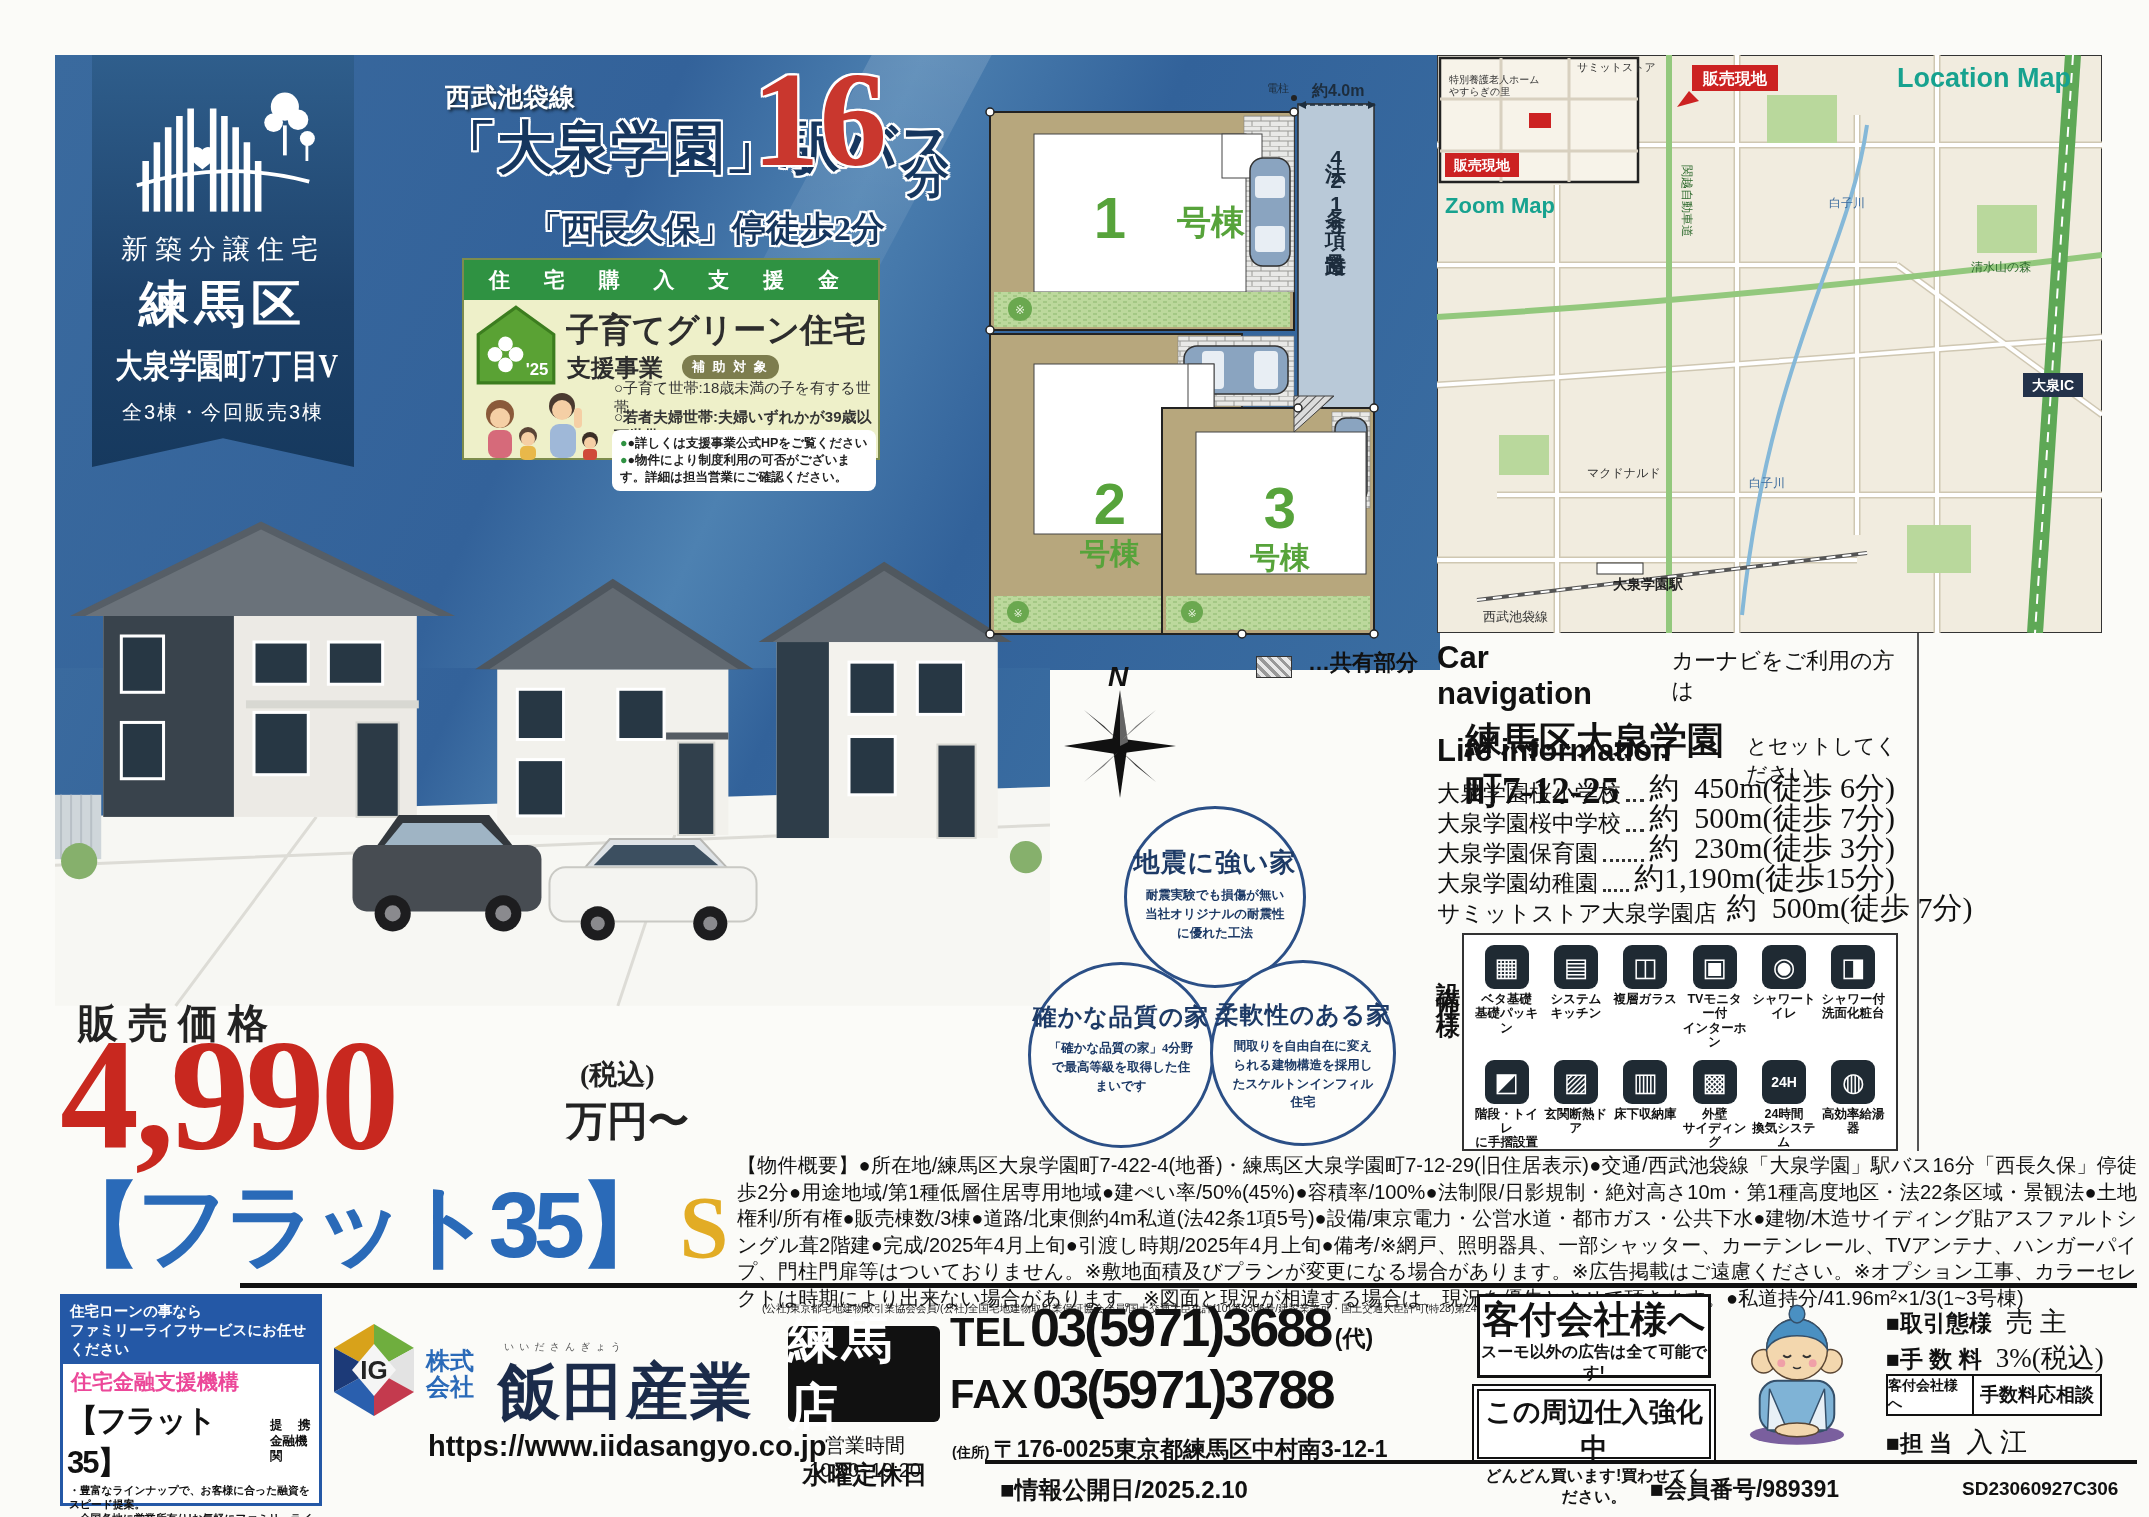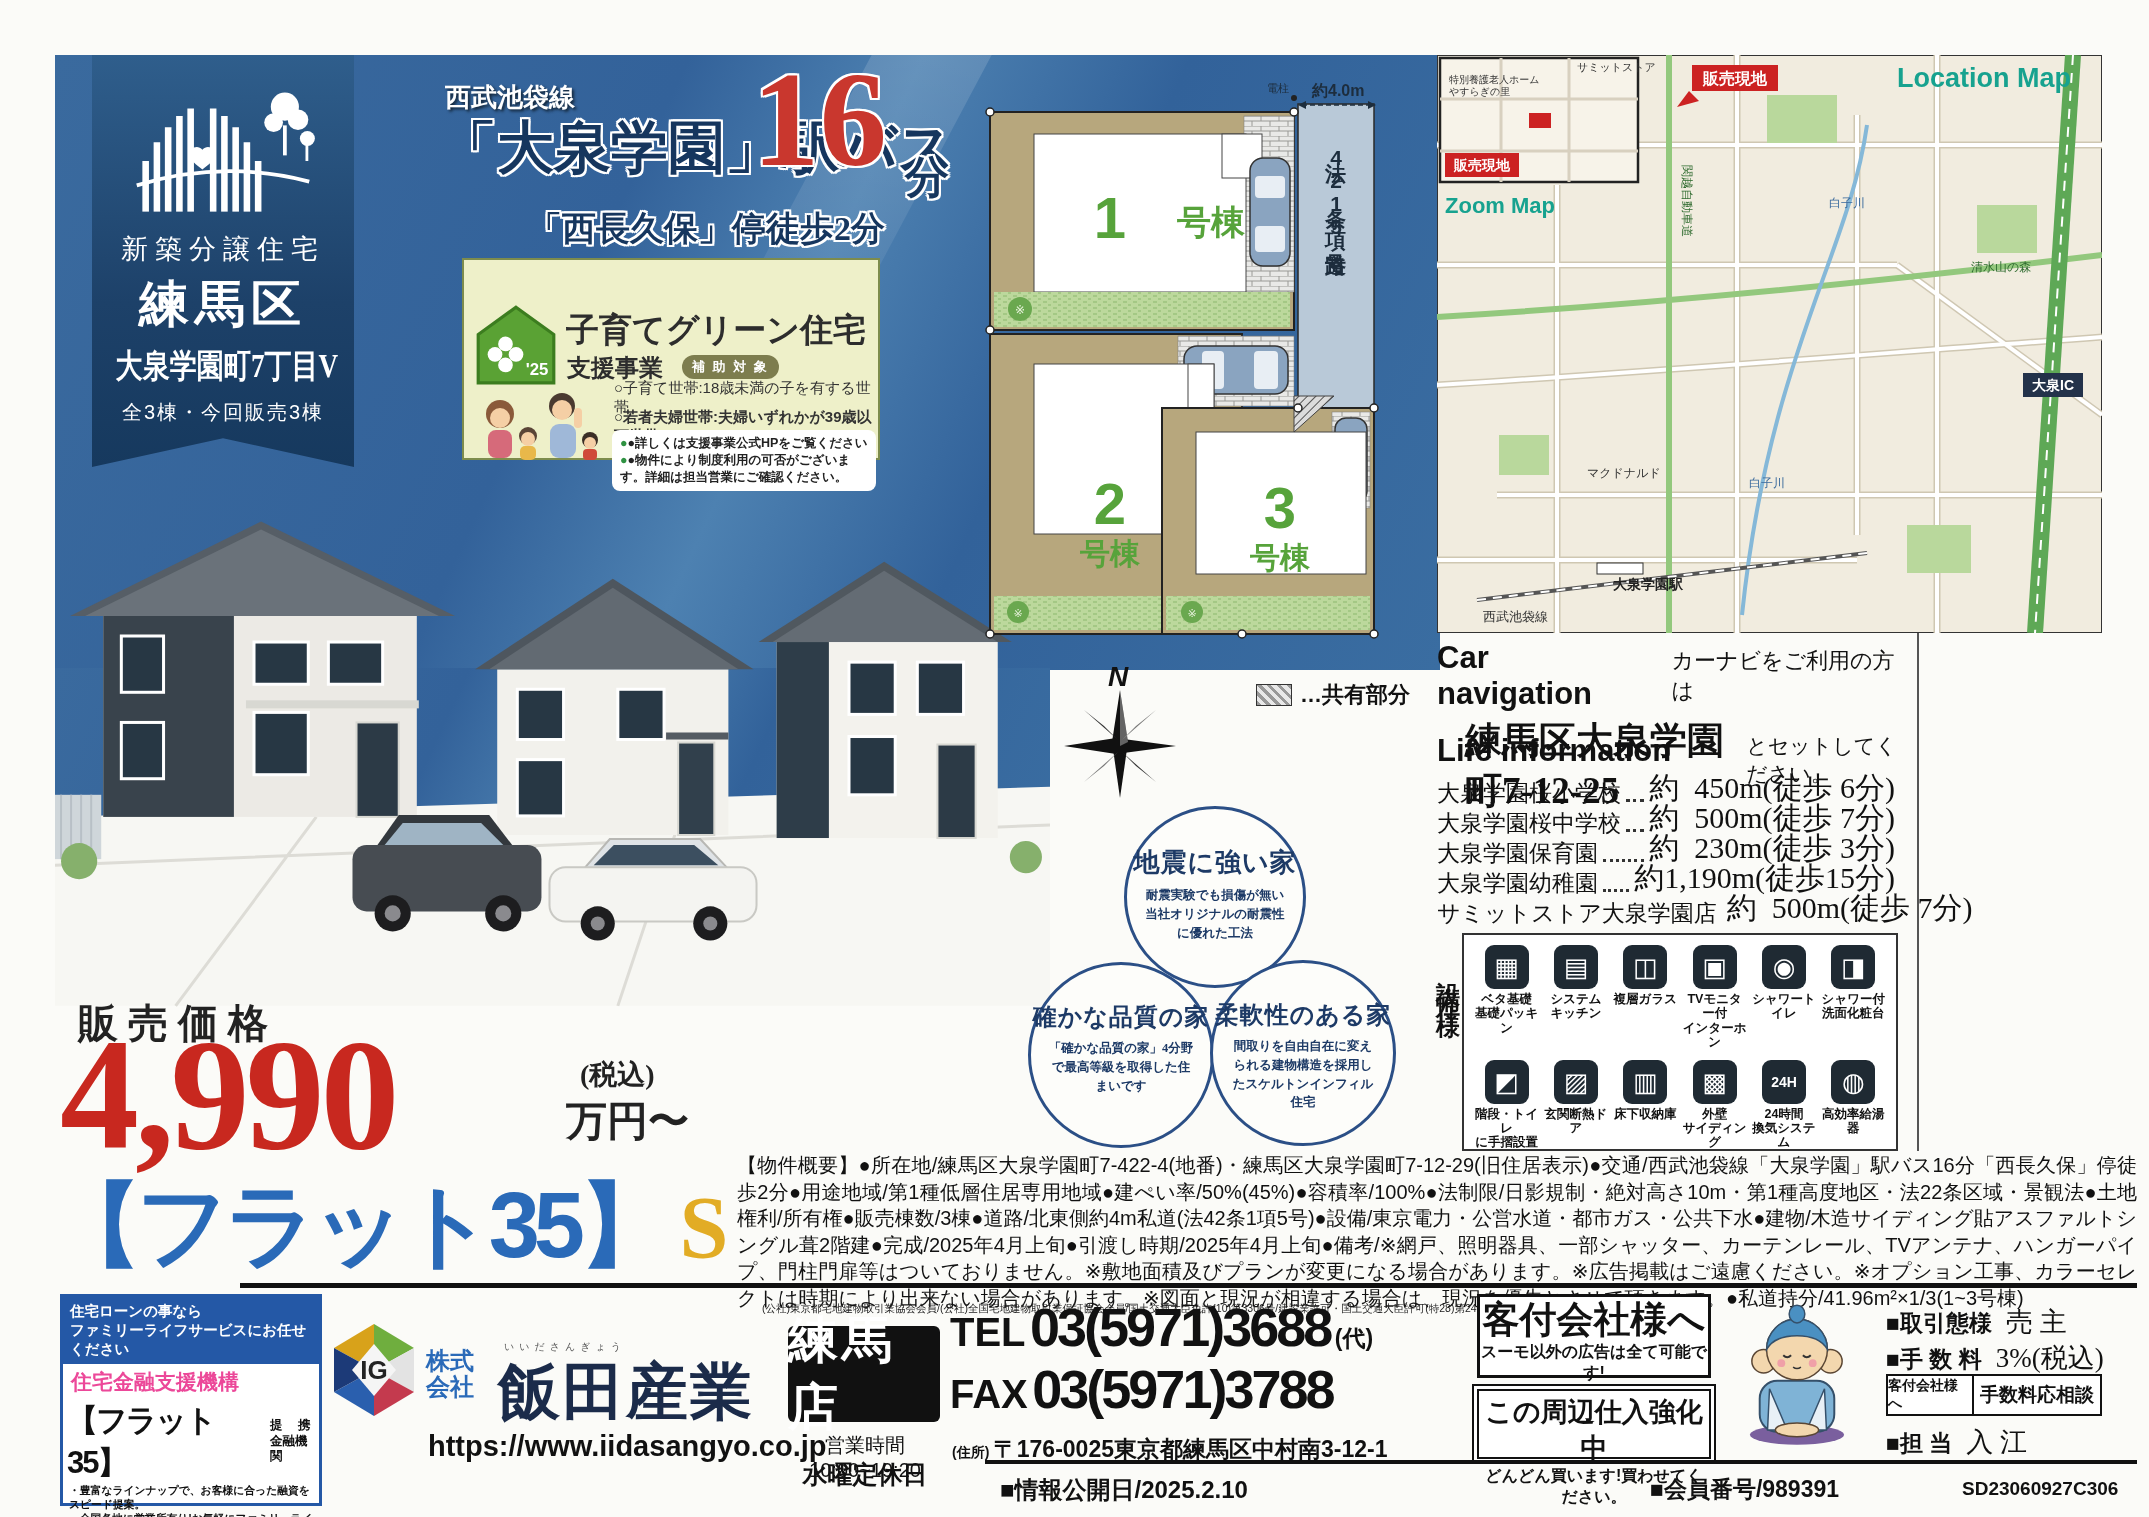--- a/index.html
+++ b/index.html
@@ -77,20 +77,21 @@
     <div style="font-size:20px;letter-spacing:2px;margin-top:10px">全3棟・今回販売3棟</div>
   </div>
 
   <div class="abs serif" style="left:445px;top:80px;font-size:26px;font-weight:bold;color:#fff;text-shadow:2px 2px 3px #123;z-index:3">西武池袋線</div>
   <div class="abs serif outline-w" style="left:440px;top:110px;font-size:57px;font-weight:900;z-index:3">「大泉学園」駅バス</div>
   <div class="abs serif outline-r" style="left:752px;top:52px;font-size:135px;font-weight:bold;line-height:1;z-index:3">16</div>
   <div class="abs serif outline-w" style="left:905px;top:148px;font-size:44px;font-weight:900;z-index:3">分</div>
   <div class="abs serif outline-w" style="left:528px;top:206px;font-size:34px;font-weight:900;z-index:3">「西長久保」停徒歩2分</div>
 
   <div class="abs gbox" style="left:462px;top:258px;width:418px;height:202px;z-index:3">
+    <div class="gbar">住 宅 購 入 支 援 金</div>
     <svg class="abs" style="left:10px;top:44px" width="84" height="82" viewBox="0 0 80 78">
       <polygon points="40,3 76,29 76,75 4,75 4,29" fill="#5aa234" stroke="#3c7d1f" stroke-width="3"></polygon>
       <g fill="#fff">
           <circle cx="30" cy="38" r="7"></circle>
           <circle cx="20" cy="48" r="7"></circle>
           <circle cx="40" cy="48" r="7"></circle>
           <circle cx="30" cy="58" r="7"></circle>
         </g>
       <text x="60" y="68" font-size="16" font-weight="bold" fill="#fff" text-anchor="middle">'25</text>
     </svg>
@@ -213,21 +214,21 @@
       <polygon points="70,30 78,82 70,138 62,82" fill="#111"></polygon>
       <polygon points="14,86 66,78 126,86 66,94" fill="#111"></polygon>
       <polygon points="34,50 68,80 54,66" fill="#333"></polygon>
         <polygon points="106,122 72,92 86,106" fill="#333"></polygon>
       <polygon points="106,50 72,80 86,66" fill="#777"></polygon>
         <polygon points="34,122 68,92 54,106" fill="#777"></polygon>
       <polygon points="70,30 78,82 70,86" fill="#fff" opacity=".35"></polygon>
     </g>
   </svg>
 
-  <div class="abs" style="left:1256px;top:680px;display:flex;align-items:center;gap:8px">
+  <div class="abs" style="left:1256px;top:648px;display:flex;align-items:flex-end;gap:16px">
     <span style="width:36px;height:22px;border:1.5px solid #333;background:repeating-linear-gradient(45deg,#999 0 3px,#e8e8e8 3px 7px)"></span>
     <span style="font-size:22px;font-weight:bold;color:#111">…共有部分</span>
   </div>
 
   <svg class="abs" style="left:55px;top:462px;z-index:2" width="995" height="545" viewBox="0 0 990 540">
     <polygon points="0,352 990,322 990,540 0,540" fill="#f7f7f3"></polygon>
     <path d="M0 400 L990 360 M120 540 L260 352 M560 540 L620 360" stroke="#dddcd6" stroke-width="3" fill="none"></path>
     <g>
       <rect x="0" y="330" width="46" height="64" fill="#cfd6da"></rect>
         <path d="M6 330V394M16 330V394M26 330V394M36 330V394" stroke="#b8c0c6" stroke-width="2"></path>

